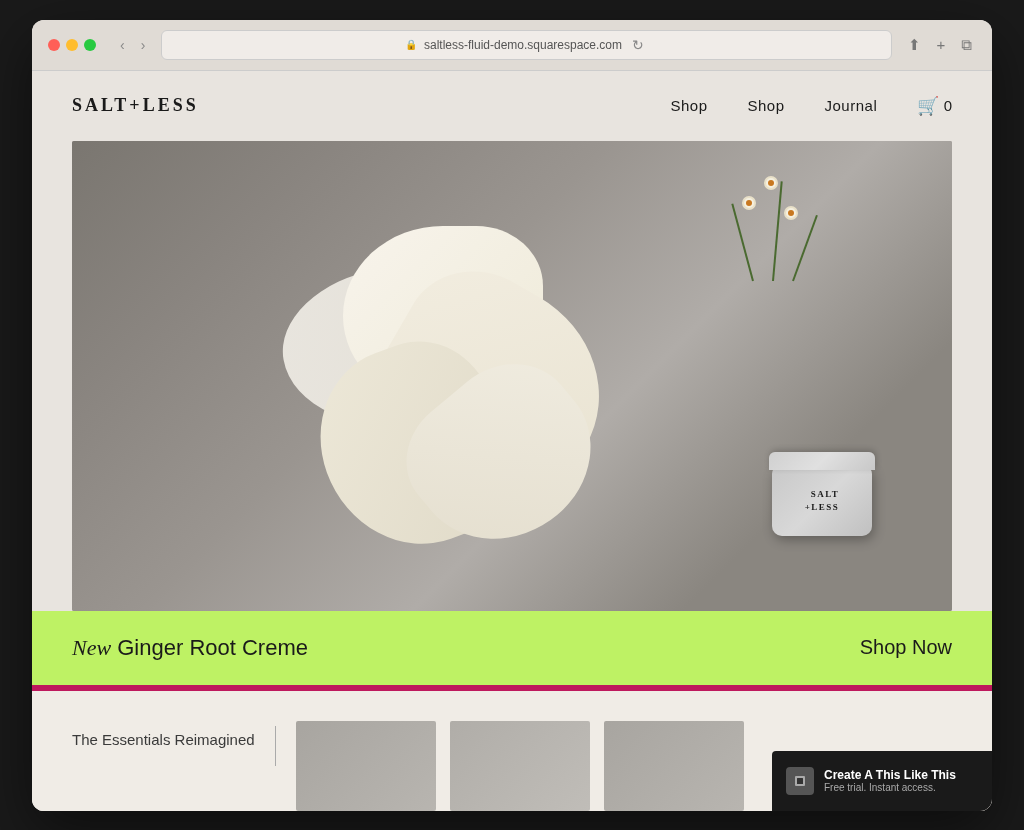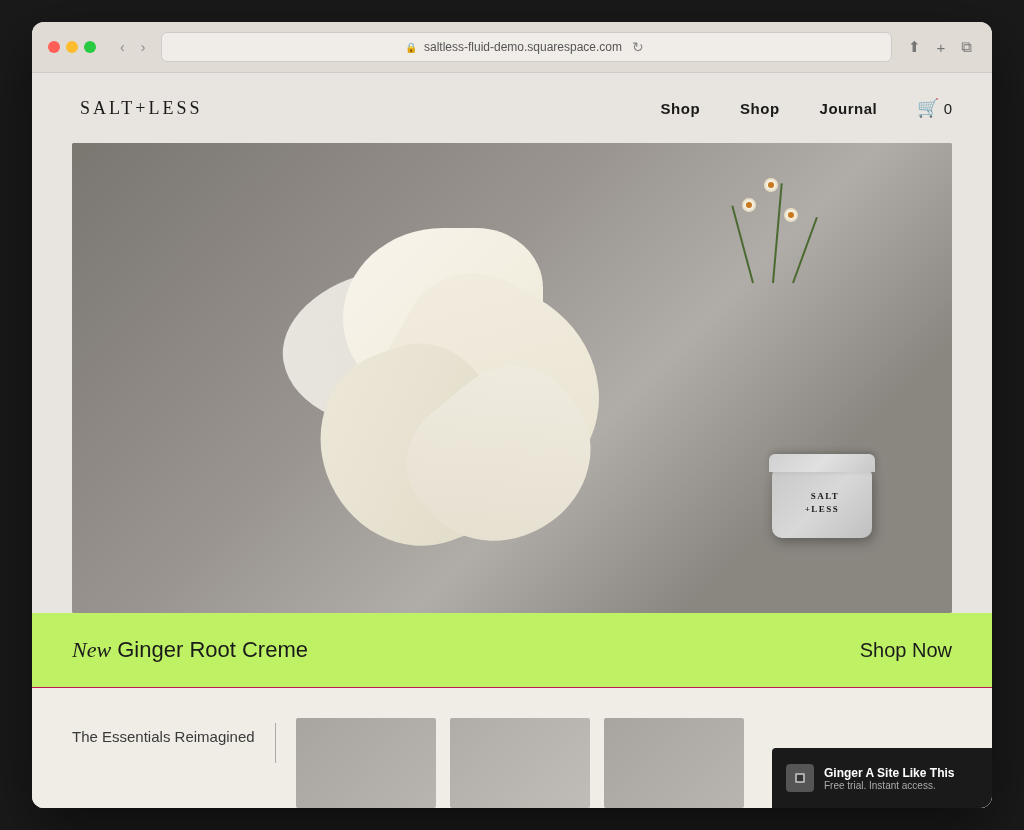--- a/index.html
+++ b/index.html
@@ -107,38 +107,37 @@
       height: 70px;
       display: flex;
       align-items: center;
       justify-content: space-between;
       background: #e8e4df;
     }
 
     .nav-logo {
       font-size: 18px;
       letter-spacing: 3px;
-      font-weight: 400;
+      font-weight: 700;
       color: #1a1a1a;
       font-family: Georgia, serif;
-      margin-left: 8px;
     }
 
     .nav-links {
       display: flex;
       align-items: center;
       gap: 40px;
     }
 
     .nav-link {
       font-size: 15px;
       color: #1a1a1a;
       text-decoration: none;
       letter-spacing: 0.5px;
-      font-weight: 700;
+      font-weight: 400;
     }
 
     .nav-cart {
       display: flex;
       align-items: center;
       gap: 4px;
       font-size: 15px;
       color: #1a1a1a;
       cursor: pointer;
     }
@@ -359,21 +358,21 @@
     }
 
     
     .lower-section {
       background: #f0ece6;
       padding: 30px 40px 0;
       display: flex;
       align-items: flex-start;
       gap: 20px;
       min-height: 100px;
-      border-top: 1px solid #be185d;
+      border-top: 6px solid #be185d;
     }
 
     .lower-text {
       font-size: 15px;
       color: #3a3a3a;
       white-space: nowrap;
       padding-top: 10px;
     }
 
     .lower-divider {
@@ -546,20 +545,20 @@
       </div>
 
       <div class="sq-banner">
         <div class="sq-icon">
           <svg width="16" height="16" viewBox="0 0 16 16" fill="none">
             <rect x="3" y="3" width="10" height="10" rx="1" fill="#aaa"></rect>
             <rect x="5" y="5" width="6" height="6" rx="0.5" fill="#333"></rect>
           </svg>
         </div>
         <div class="sq-text-block">
-          <span class="sq-title">Ginger A Site Like This</span>
+          <span class="sq-title">Create A This Like This</span>
           <span class="sq-subtitle">Free trial. Instant access.</span>
         </div>
       </div>
     </div>
 
   </div>
 </div>
 
 </body></html>

